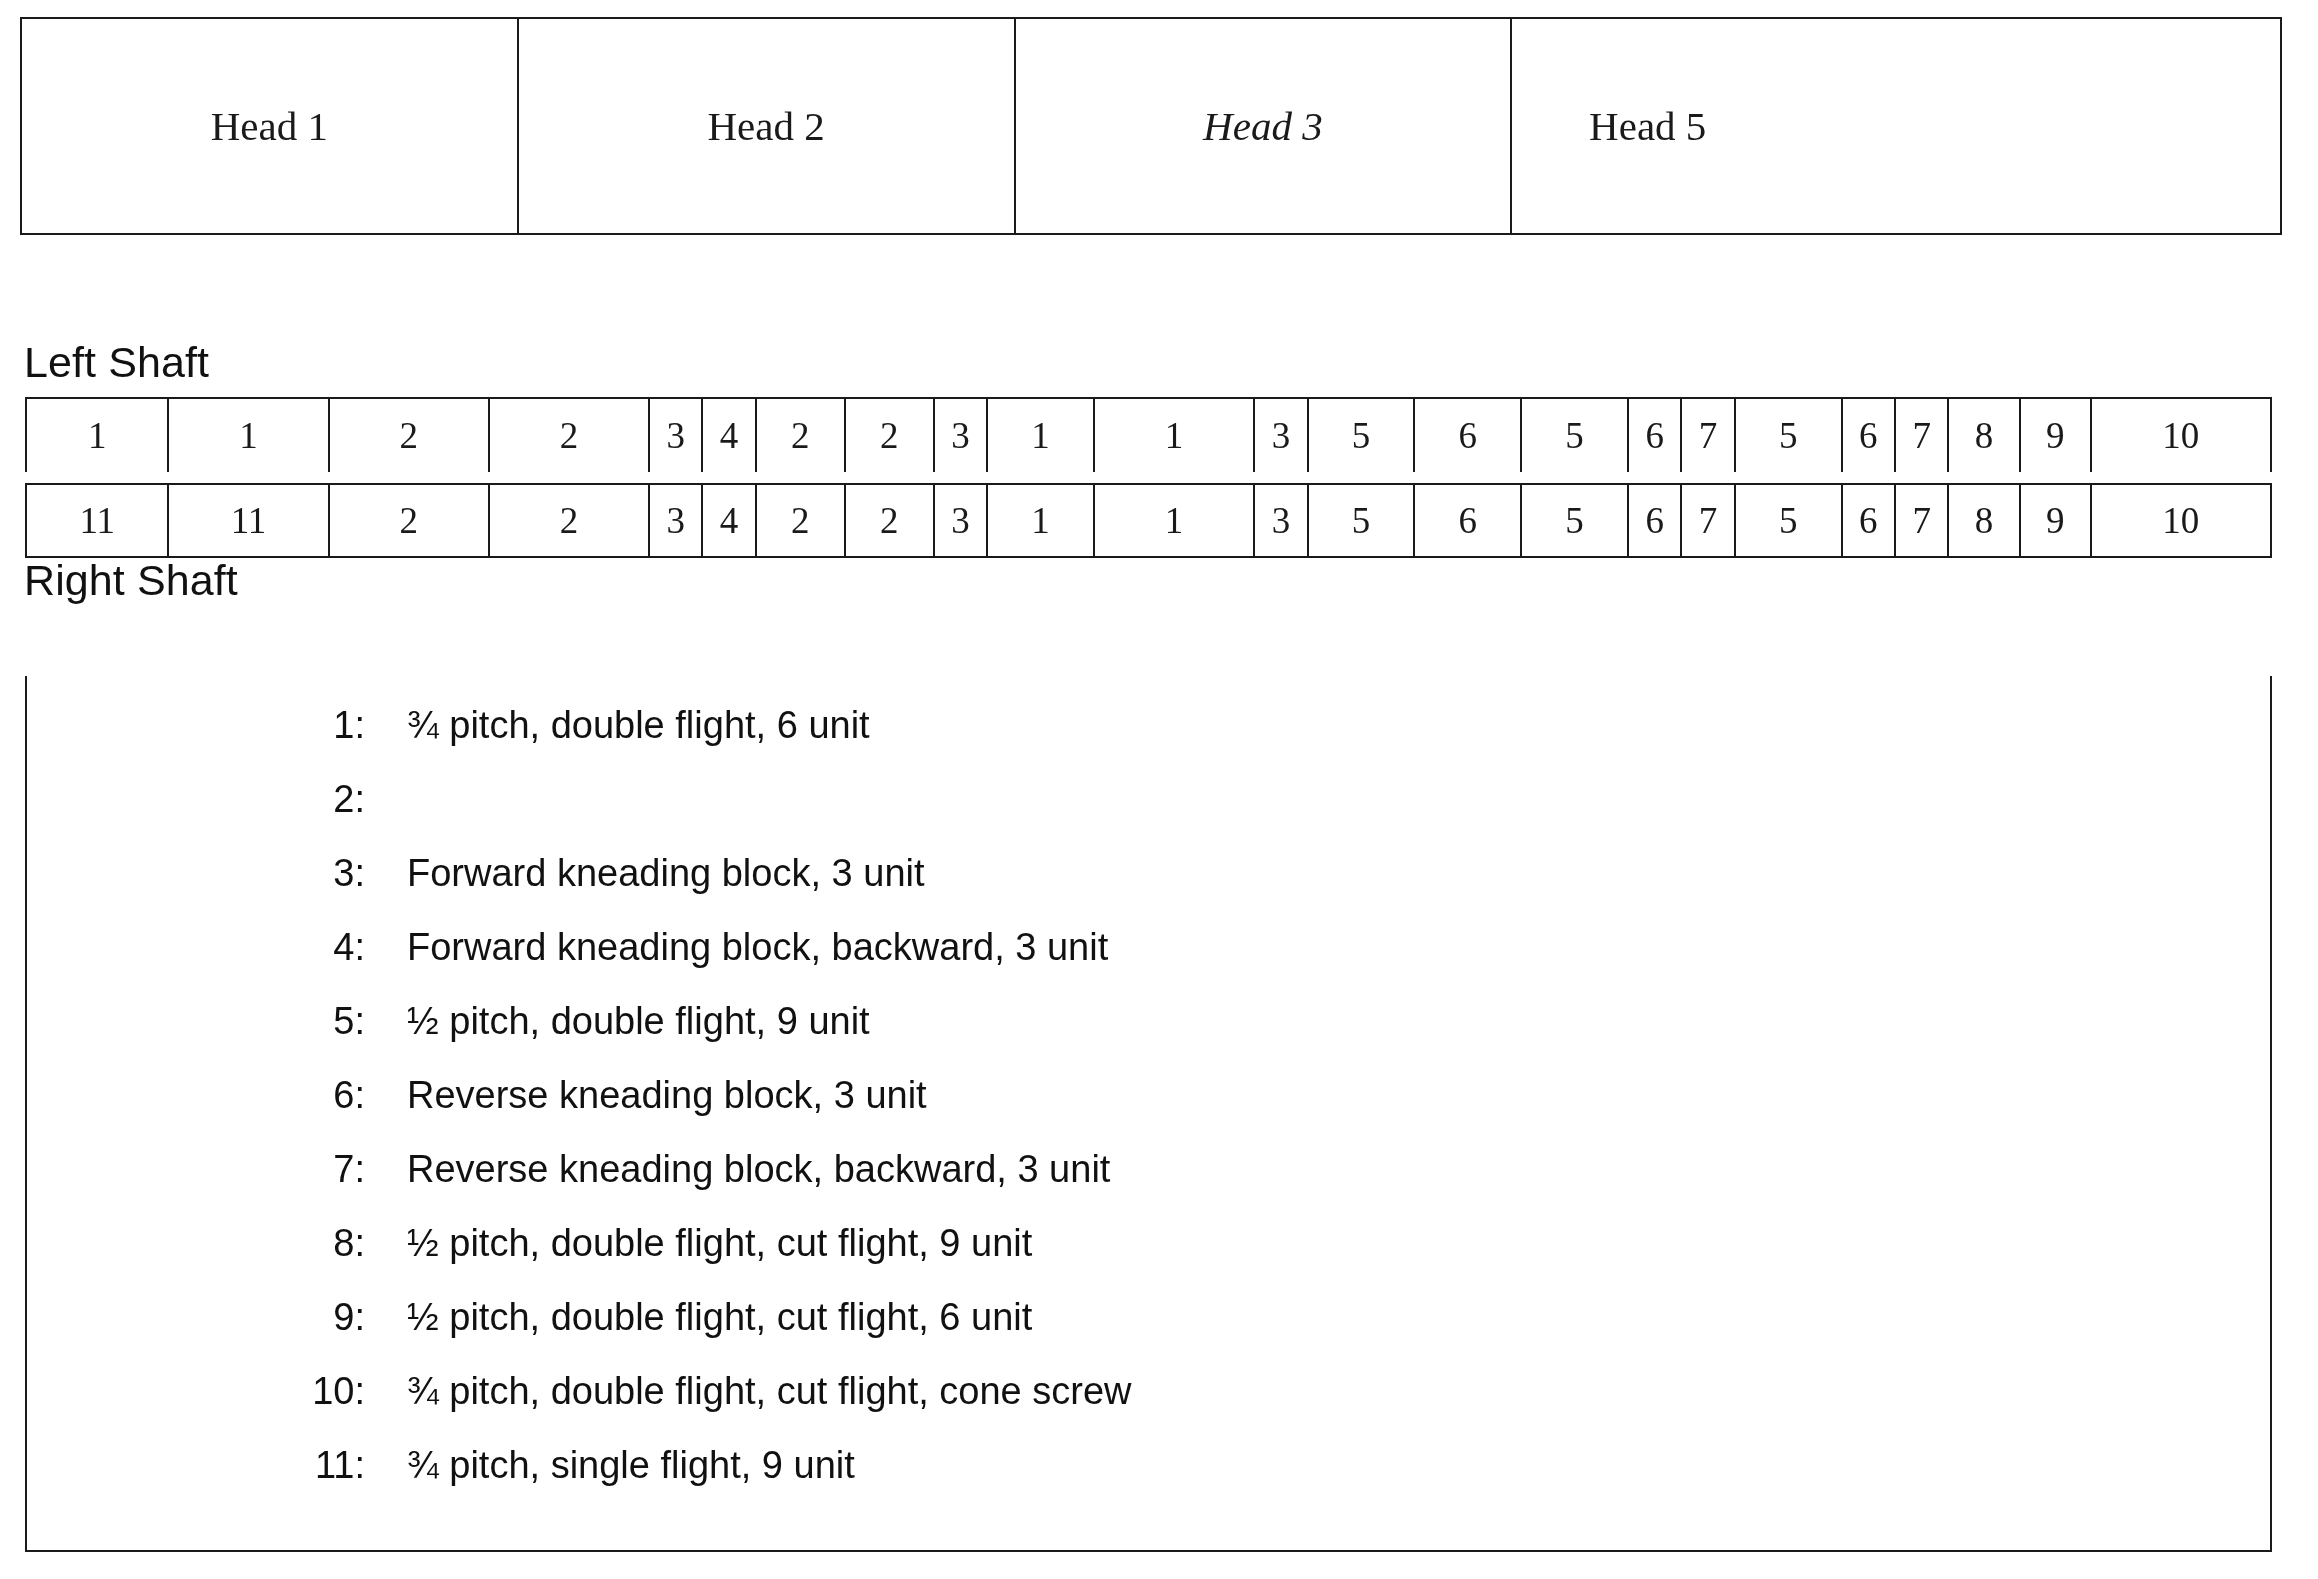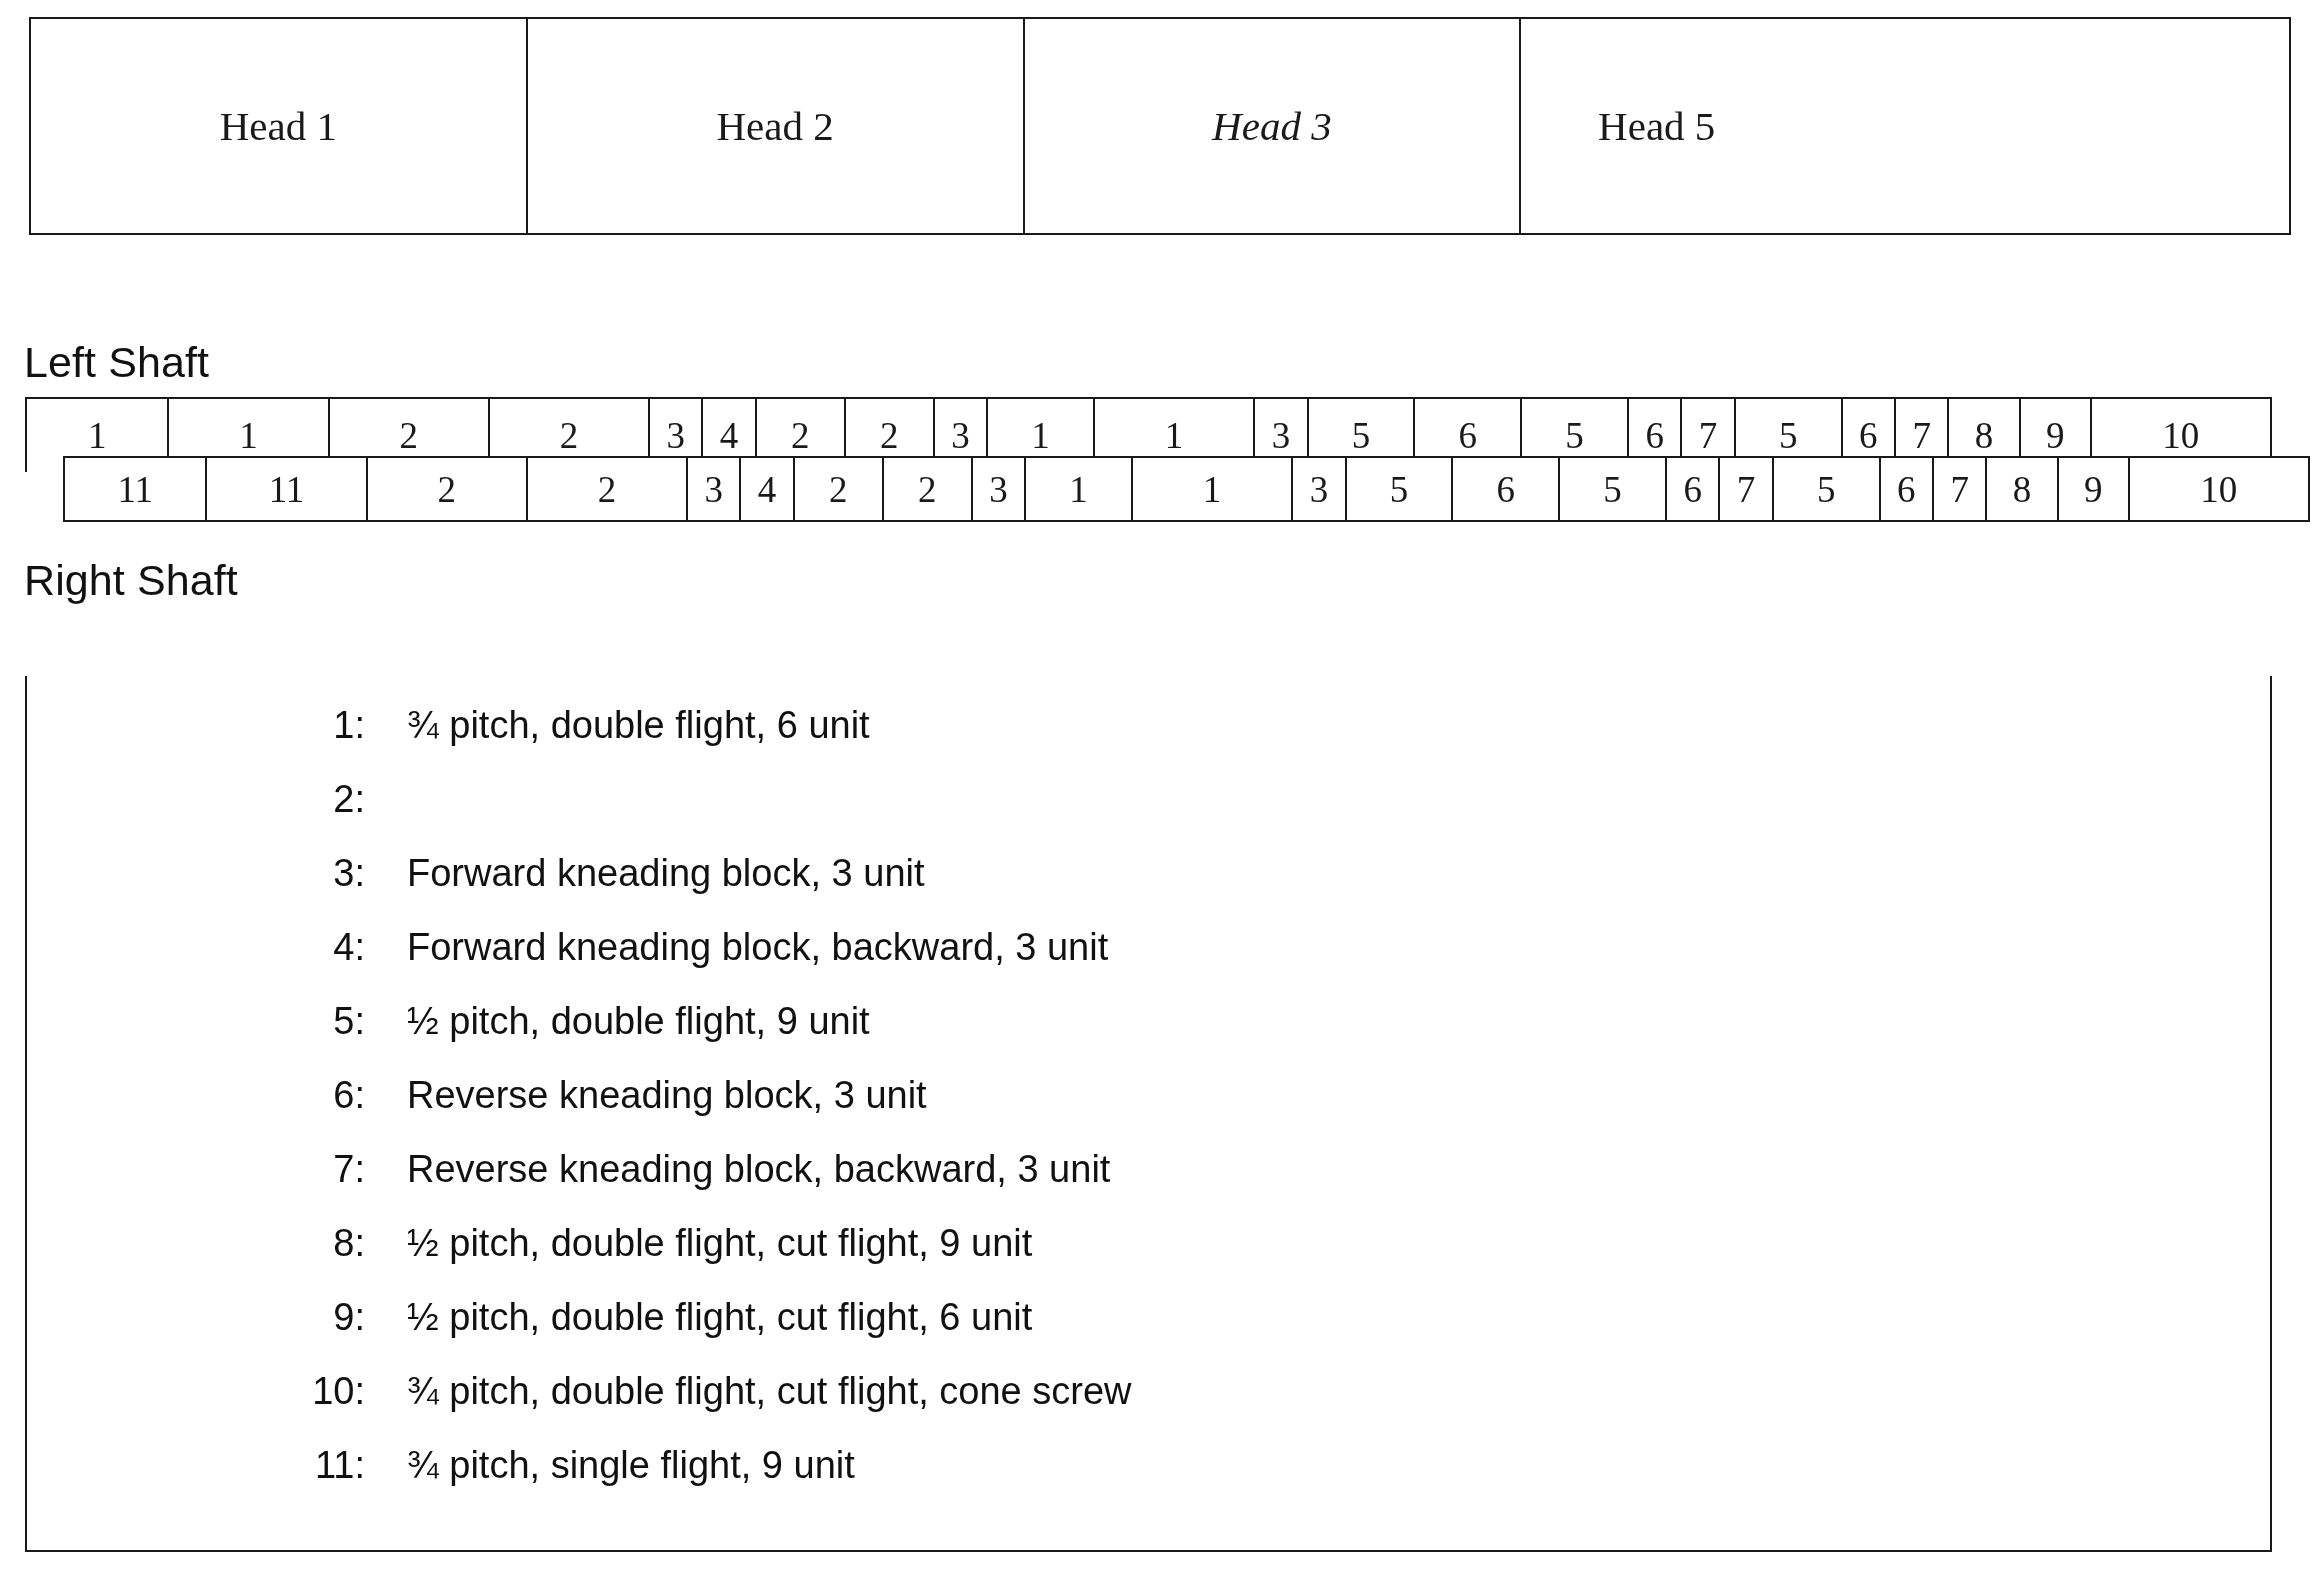--- a/index.html
+++ b/index.html
@@ -12,21 +12,21 @@
     height: 1579px;
     font-family: "Liberation Sans", sans-serif;
     color: #000000;
     position: relative;
     overflow: hidden;
   }
 
   
   #head-table {
     position: absolute;
-    left: 29px;
+    left: 20px;
     top: 17px;
     width: 2262px;
     height: 218px;
     display: flex;
     border: 2.1px solid #1a1a1a;
     box-sizing: border-box;
     background: #ffffff;
   }
   #head-table .head-cell {
     border-right: 2.1px solid #1a1a1a;
@@ -58,21 +58,21 @@
   .shaft-table {
     position: absolute;
     left: 25px;
     width: 2247px;
     display: flex;
     box-sizing: border-box;
     border: 2.1px solid #1a1a1a;
     background: #ffffff;
   }
   #left-shaft-table  { top: 397px; height: 75px; border-bottom: none; }
-  #right-shaft-table { top: 456px; height: 66px; margin-left: 38px; }
+  #right-shaft-table { top: 483px; height: 75px; }
   .shaft-table .seg {
     border-right: 2.1px solid #1a1a1a;
     box-sizing: border-box;
     display: flex;
     align-items: center;
     justify-content: center;
     font-family: "Liberation Serif", serif;
     font-size: 37px;
     color: #1a1a1a;
     overflow: hidden;

